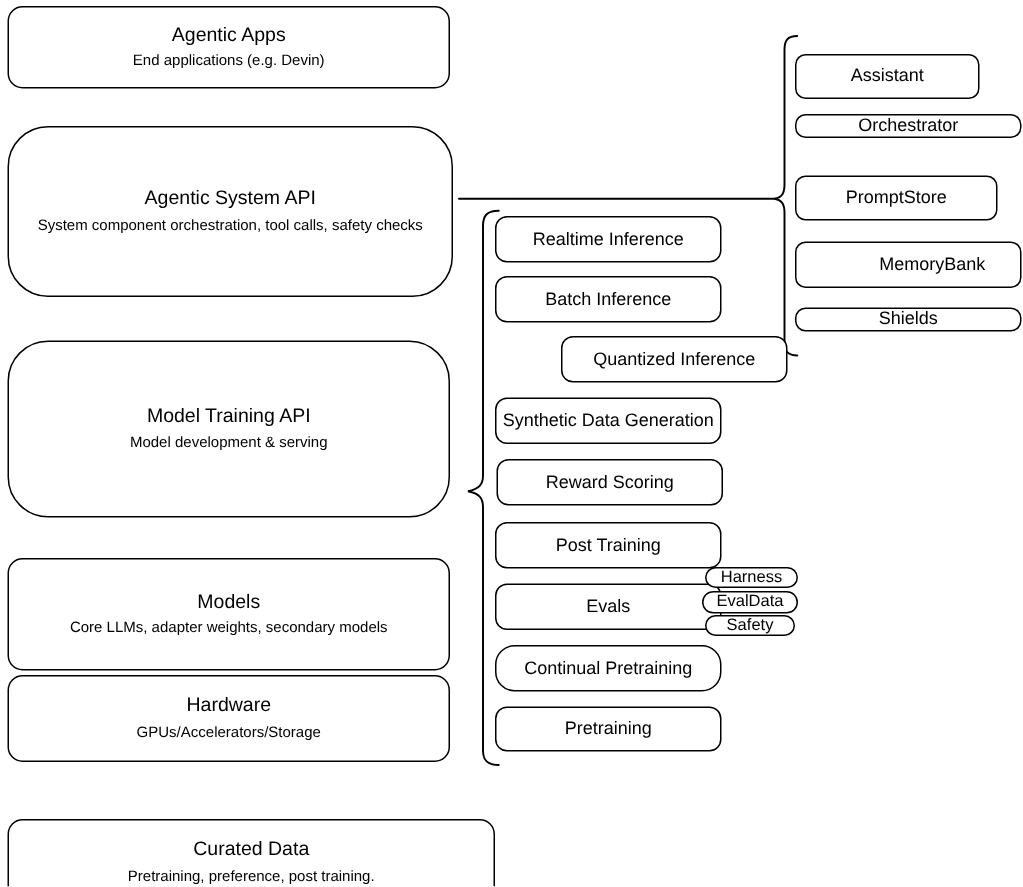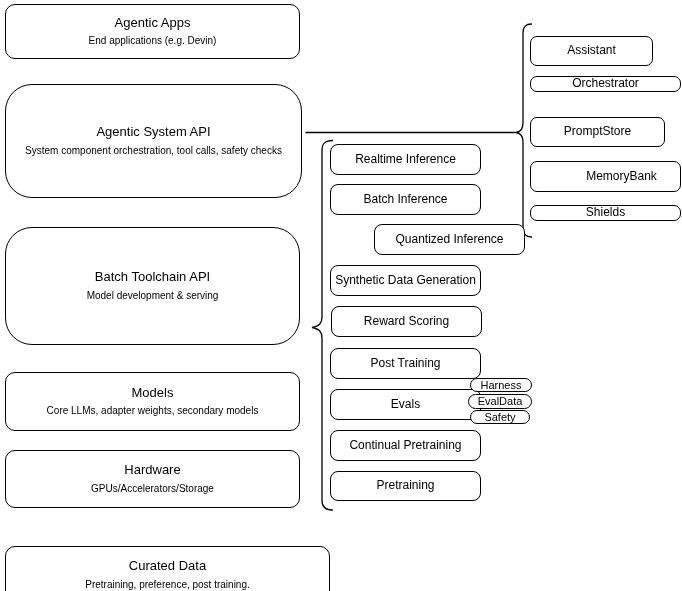--- a/index.html
+++ b/index.html
@@ -40,25 +40,25 @@
     <div class="title">Agentic System API</div>
     <div class="subtitle">System component orchestration, tool calls, safety checks</div>
   </div>
 
   <div class="node stack r10" style="left:5px;top:4px;width:295px;height:55px;">
     <div class="title">Agentic Apps</div>
     <div class="subtitle">End applications (e.g. Devin)</div>
   </div>
 
   <div class="node stack r27" style="left:5px;top:227px;width:295px;height:118px;">
-    <div class="title">Batch Toolchain API</div>
+    <div class="title">Model Training API</div>
     <div class="subtitle">Model development &amp; serving</div>
   </div>
 
-  <div class="node stack r10" style="left:5px;top:372px;width:295px;height:59px;">
+  <div class="node stack r10" style="left:5px;top:372px;width:295px;height:75px;">
     <div class="title">Models</div>
     <div class="subtitle">Core LLMs, adapter weights, secondary models</div>
   </div>
 
   <div class="node stack r10" style="left:5px;top:450px;width:295px;height:58px;">
     <div class="title">Hardware</div>
     <div class="subtitle">GPUs/Accelerators/Storage</div>
   </div>
 
   <div class="node stack r10" style="left:5px;top:546px;width:325px;height:58px;">
@@ -66,21 +66,21 @@
     <div class="subtitle">Pretraining, preference, post training.</div>
   </div>
 
   <div class="node svc" style="left:330px;top:184px;width:151px;height:31px;">Batch Inference</div>
   <div class="node svc" style="left:330px;top:144px;width:151px;height:31px;">Realtime Inference</div>
   <div class="node svc" style="left:330px;top:224px;width:151px;height:31px;margin-left:44px;">Quantized Inference</div>
   <div class="node svc" style="left:330px;top:265px;width:151px;height:31px;">Synthetic Data Generation</div>
   <div class="node svc" style="left:331px;top:306px;width:151px;height:31px;">Reward Scoring</div>
   <div class="node svc" style="left:330px;top:348px;width:151px;height:31px;">Post Training</div>
   <div class="node svc" style="left:330px;top:389px;width:151px;height:31px;">Evals</div>
-  <div class="node svc" style="left:330px;top:430px;width:151px;height:31px;">Continual Pretraining</div>
+  <div class="node svc" style="left:330px;top:430px;width:151px;height:31px;border-radius:13px;">Continual Pretraining</div>
   <div class="node svc" style="left:330px;top:471px;width:151px;height:30px;">Pretraining</div>
 
   <div class="pill" style="left:470px;top:378px;width:62px;height:14px;">Harness</div>
   <div class="pill" style="left:468px;top:394px;width:64px;height:15px;">EvalData</div>
   <div class="pill" style="left:470px;top:410px;width:60px;height:14px;">Safety</div>
 
   <div class="node comp" style="left:530px;top:36px;width:123px;height:30px;">Assistant</div>
   <div class="node comp" style="left:530px;top:76px;width:151px;height:16px;">Orchestrator</div>
   <div class="node comp" style="left:530px;top:117px;width:135px;height:30px;text-align:right;">PromptStore</div>
   <div class="node comp" style="left:530px;top:161px;width:151px;height:31px;padding-left:32px;">MemoryBank</div>

